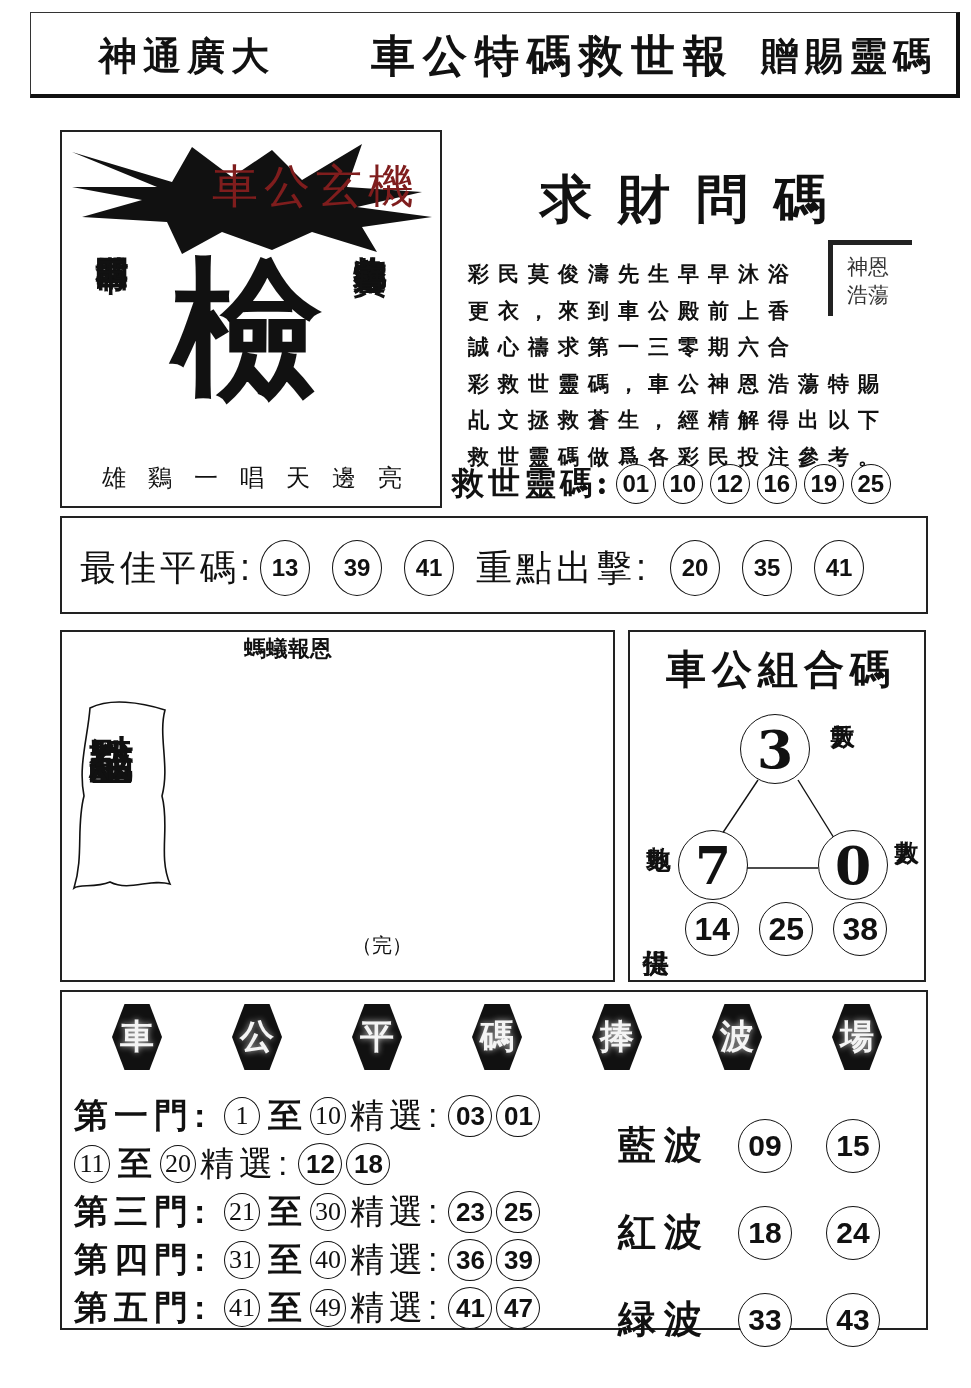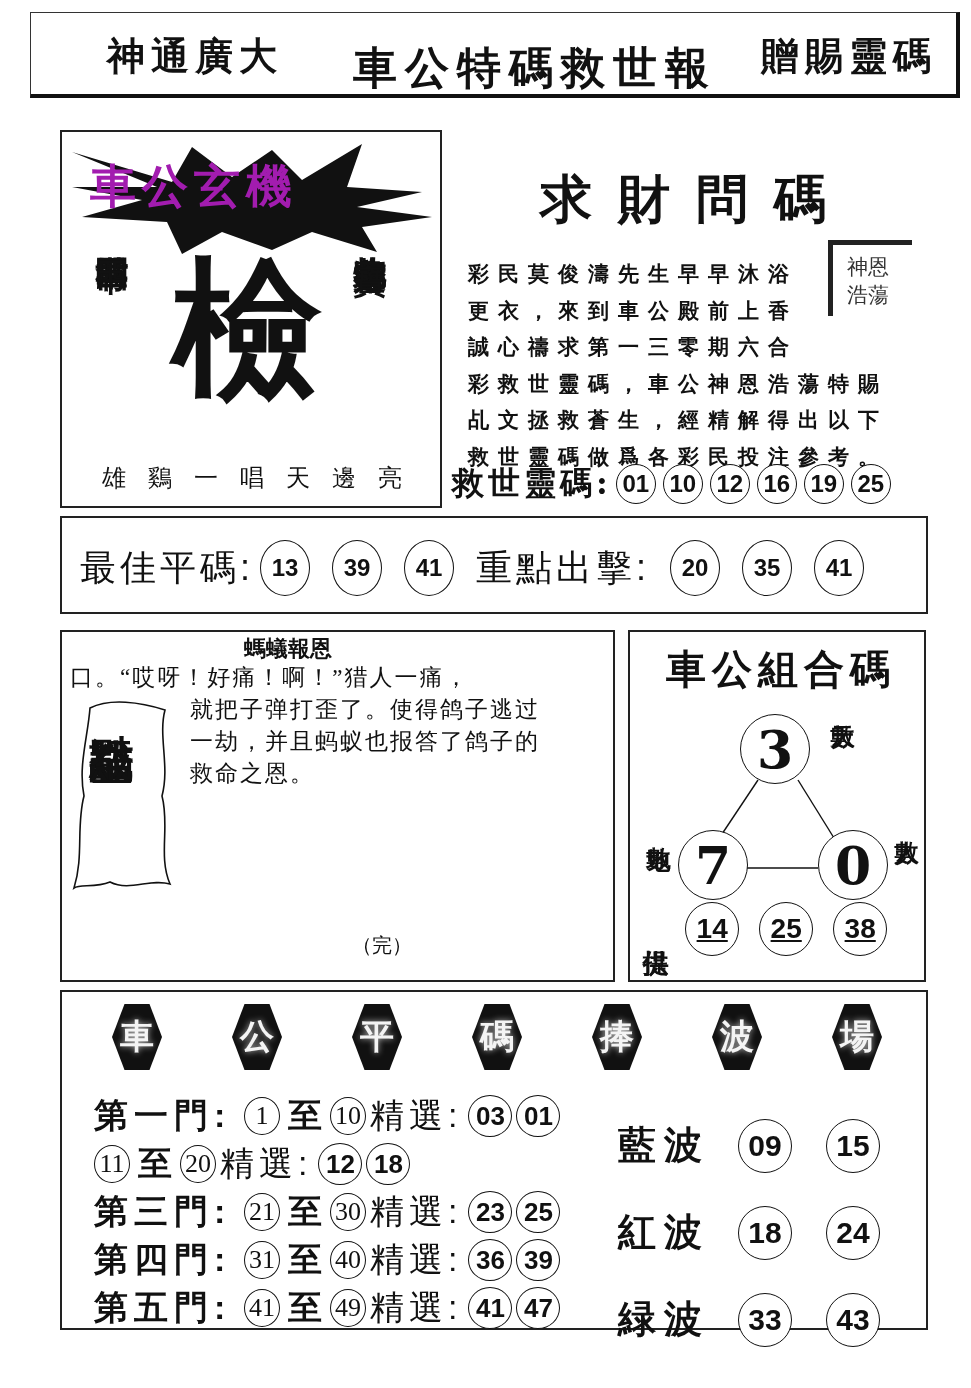--- a/index.html
+++ b/index.html
@@ -9,22 +9,22 @@
   .box{position:absolute;border:2px solid #222;box-sizing:border-box;background:#fff;}
   
   #header{left:30px;top:12px;width:930px;height:86px;border:1.5px solid #333;
           border-right:4px solid #111;border-bottom:4px solid #111;}
   #header .t{position:absolute;top:18px;font-size:38px;letter-spacing:6px;
              font-family:"Liberation Sans","DejaVu Sans",sans-serif;font-weight:bold;}
   #header .t.main{font-size:44px;letter-spacing:8px;top:14px;}
   
   #mystery{left:60px;top:130px;width:382px;height:378px;}
   .starburst{position:absolute;left:10px;top:10px;}
-  .star-title{position:absolute;left:28px;top:24px;width:330px;text-align:left;
-              font-size:46px;color:#a21caf;font-weight:bold;letter-spacing:6px;
+  .star-title{position:absolute;left:28px;top:24px;width:330px;text-align:right;
+              font-size:46px;color:#7f1d1d;font-weight:normal;letter-spacing:6px;
               font-family:"DejaVu Serif",serif;}
   .vert{position:absolute;writing-mode:vertical-rl;font-weight:bold;font-size:33px;
         line-height:1;letter-spacing:1px;}
   .big-char{position:absolute;left:110px;top:120px;font-size:150px;font-weight:bold;
             font-family:"DejaVu Serif",serif;line-height:1;}
   .bottom-line{position:absolute;left:40px;top:330px;width:300px;font-size:24px;
                display:flex;justify-content:space-between;}
   
   #wealth-title{left:540px;top:165px;font-size:52px;letter-spacing:26px;font-weight:bold;}
   #wealth-text{left:468px;top:256px;width:440px;font-size:21px;line-height:36.5px;
@@ -59,50 +59,50 @@
   #story-end{position:absolute;left:290px;top:300px;font-size:20px;}
   
   #combo{left:628px;top:630px;width:298px;height:352px;}
   #combo-title{position:absolute;left:36px;top:10px;font-size:40px;letter-spacing:6px;
                font-family:"Liberation Sans","DejaVu Sans",sans-serif;font-weight:bold;}
   .cball{position:absolute;width:70px;height:70px;border:1.6px solid #111;border-radius:50%;
          display:flex;align-items:center;justify-content:center;font-size:52px;font-weight:bold;
          font-family:"DejaVu Serif",serif;background:#fff;box-sizing:border-box;}
   .clabel{position:absolute;writing-mode:vertical-rl;font-size:24px;font-weight:bold;line-height:1.4;}
   #provide-row{position:absolute;left:10px;top:270px;display:flex;align-items:center;}
-  #provide-row .ball{width:54px;height:54px;font-size:28px;margin-right:20px;text-decoration:underline;}
+  #provide-row .ball{width:54px;height:54px;font-size:32px;margin-right:20px;}
   
   #bottom{left:60px;top:990px;width:868px;height:340px;}
   #hexes{position:absolute;left:50px;top:12px;width:770px;display:flex;justify-content:space-between;}
   .hex{width:50px;height:66px;background:#111;clip-path:polygon(25% 0,75% 0,100% 50%,75% 100%,25% 100%,0 50%);
        display:flex;align-items:center;justify-content:center;color:#f4f4f4;font-size:34px;
        font-weight:bold;font-family:"DejaVu Serif",serif;text-shadow:0 0 6px #bbb;}
-  #doors{position:absolute;left:32px;top:100px;}
+  #doors{position:absolute;left:12px;top:100px;}
   .door{display:flex;align-items:center;height:48px;}
   .door .dl{font-size:34px;letter-spacing:6px;font-weight:bold;width:150px;white-space:nowrap;
             font-family:"Liberation Sans","DejaVu Sans",sans-serif;}
   .door .rng{width:36px;height:38px;border:1.3px solid #111;border-radius:50%;display:flex;
              align-items:center;justify-content:center;font-size:26px;
              font-family:"Liberation Serif","DejaVu Serif",serif;box-sizing:border-box;}
   .door .to{font-size:34px;font-weight:bold;margin:0 8px;font-family:"Liberation Sans",sans-serif;}
   .door .pick{font-size:34px;font-weight:normal;letter-spacing:5px;margin:0 6px 0 4px;
               font-family:"Liberation Sans","DejaVu Sans",sans-serif;}
   .door .ball{width:44px;height:42px;font-size:26px;margin-right:4px;}
   #waves{position:absolute;left:556px;top:110px;}
   .wave{display:flex;align-items:center;height:87px;}
   .wave .wl{font-size:38px;font-weight:bold;letter-spacing:8px;width:120px;
             font-family:"Liberation Sans","DejaVu Sans",sans-serif;}
   .wave .ball{width:54px;height:54px;font-size:30px;margin-right:34px;}
 </style>
 </head>
 <body>
 
 <div id="header" class="abs" style="box-sizing:border-box;">
-  <span class="t" style="left:76px;">神通廣大</span>
-  <span class="t main" style="left:322px;margin-top:12px;">車公特碼救世報</span>
+  <span class="t" style="left:68px;">神通廣大</span>
+  <span class="t main" style="left:340px;">車公特碼救世報</span>
   <span class="t" style="left:730px;">贈賜靈碼</span>
 </div>
 
 <div id="mystery" class="box">
   <svg class="starburst" width="360" height="115" viewBox="0 0 360 115">
     <polygon fill="#111" points="0,10 100,40 120,5 160,35 200,8 230,38 290,2 275,45 350,50 285,65 360,75 290,85 305,110 240,90 200,108 150,90 110,112 95,80 10,75 70,58 0,45 85,45"></polygon>
   </svg>
   <div class="star-title">車公玄機</div>
   <div class="vert" style="left:34px;top:98px;height:230px;">世間罕有二四中</div>
   <div class="big-char">檢</div>
@@ -149,26 +149,20 @@
     <span class="ball">41</span>
     <span class="lbl" style="margin-left:0;margin-right:20px;">重點出擊:</span>
     <span class="ball">20</span>
     <span class="ball">35</span>
     <span class="ball">41</span>
   </div>
 </div>
 
 <div id="story" class="box">
   <div id="story-title">螞蟻報恩</div>
-  <div id="story-text">
-    <div class="ln">口。“哎呀！好痛！啊！”猎人一痛，</div>
-    <div class="ln ind">就把子弹打歪了。使得鸽子逃过</div>
-    <div class="ln ind">一劫，并且蚂蚁也报答了鸽子的</div>
-    <div class="ln ind">救命之恩。</div>
-  </div>
   <svg id="scroll" viewBox="0 0 110 200">
     <path d="M20,12 C40,2 70,6 95,14 C88,40 100,70 92,100 C100,130 88,160 100,188 C80,182 60,196 40,186 C25,192 10,188 4,192 C14,160 6,130 14,100 C8,70 18,40 20,12 Z" fill="#fff" stroke="#111" stroke-width="1.6"></path>
   </svg>
   <div id="scroll-text">點語成金</div>
   <div id="story-end">（完）</div>
 </div>
 
 <div id="combo" class="box">
   <div id="combo-title">車公組合碼</div>
   <svg class="abs" style="left:0;top:0;" width="298" height="352">

